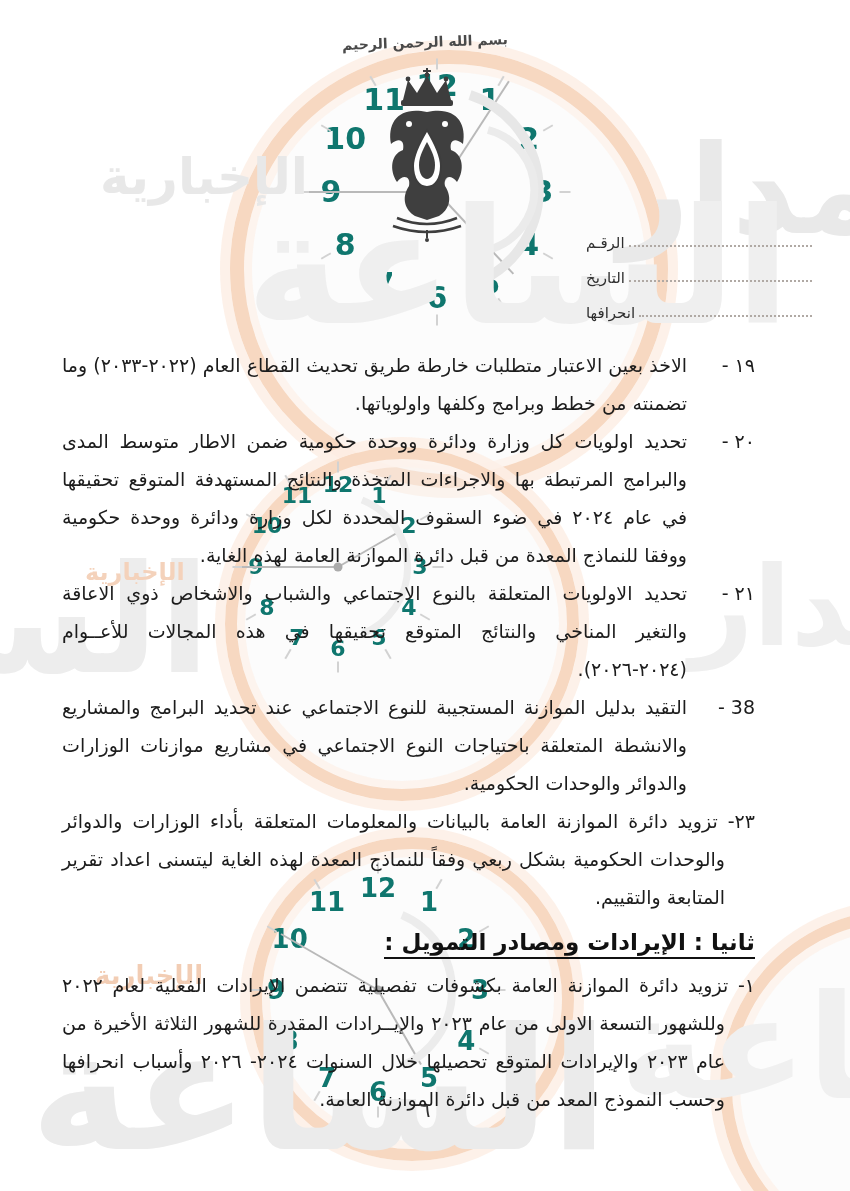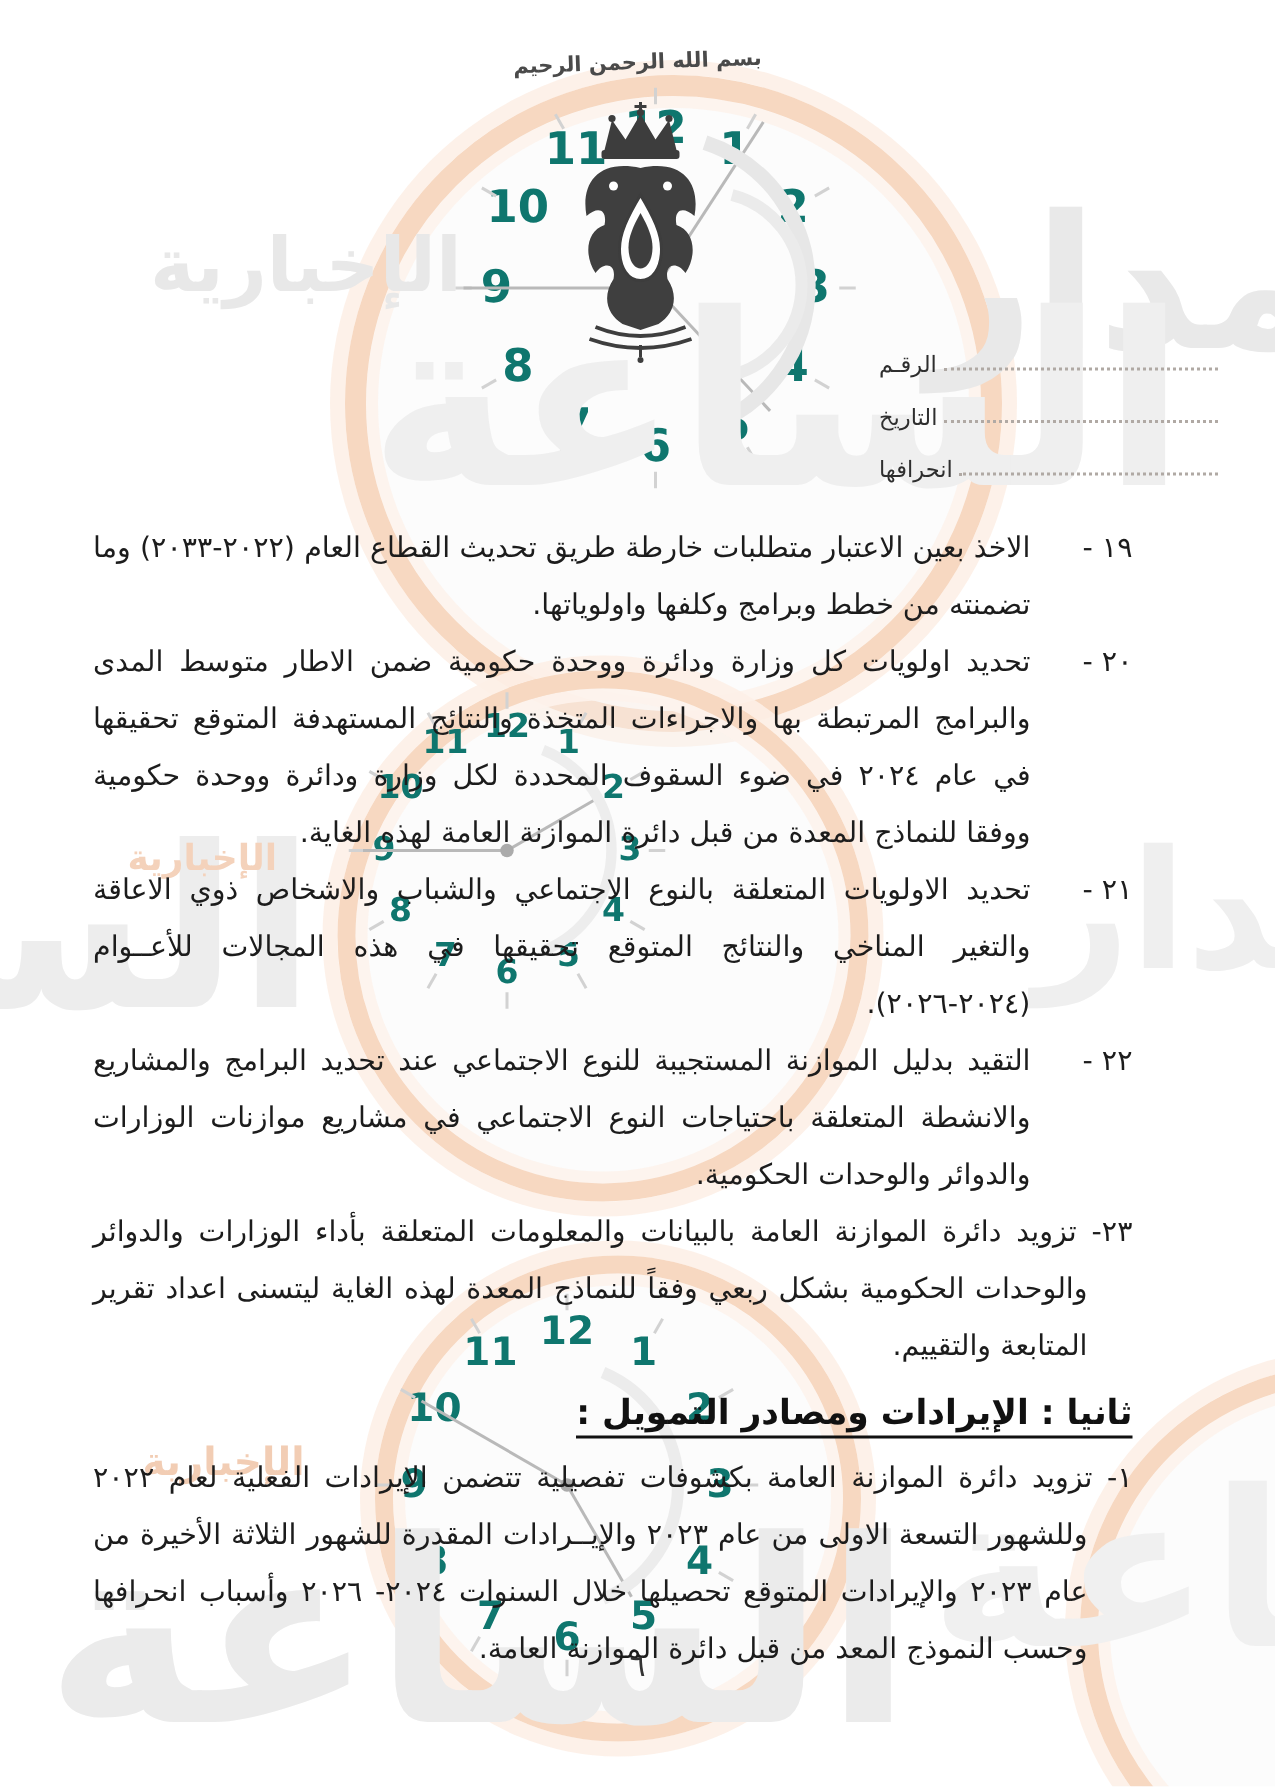--- a/index.html
+++ b/index.html
@@ -216,21 +216,21 @@
       <span class="num">٢٠ -</span>
       <span>تحديد اولويات كل وزارة ودائرة ووحدة حكومية ضمن الاطار متوسط المدى والبرامج المرتبطة بها والاجراءات المتخذة والنتائج المستهدفة المتوقع تحقيقها في عام ٢٠٢٤ في ضوء السقوف المحددة لكل وزارة ودائرة ووحدة حكومية ووفقا للنماذج المعدة من قبل دائرة الموازنة العامة لهذه الغاية.</span>
     </div>
 
     <div class="item hang">
       <span class="num">٢١ -</span>
       <span>تحديد الاولويات المتعلقة بالنوع الاجتماعي والشباب والاشخاص ذوي الاعاقة والتغير المناخي والنتائج المتوقع تحقيقها في هذه المجالات للأعــوام (٢٠٢٤-٢٠٢٦).</span>
     </div>
 
     <div class="item hang">
-      <span class="num">٢٢ -</span>
+      <span class="num">38 -</span>
       <span>التقيد بدليل الموازنة المستجيبة للنوع الاجتماعي عند تحديد البرامج والمشاريع والانشطة المتعلقة باحتياجات النوع الاجتماعي في مشاريع موازنات الوزارات والدوائر والوحدات الحكومية.</span>
     </div>
 
     <div class="item inline">
       <span class="num-inline">٢٣-</span>
       <span>تزويد دائرة الموازنة العامة بالبيانات والمعلومات المتعلقة بأداء الوزارات والدوائر والوحدات الحكومية بشكل ربعي وفقاً للنماذج المعدة لهذه الغاية ليتسنى اعداد تقرير المتابعة والتقييم.</span>
     </div>
 
     <div class="section-heading">
       <span>ثانيا : الإيرادات ومصادر التمويل :</span>

